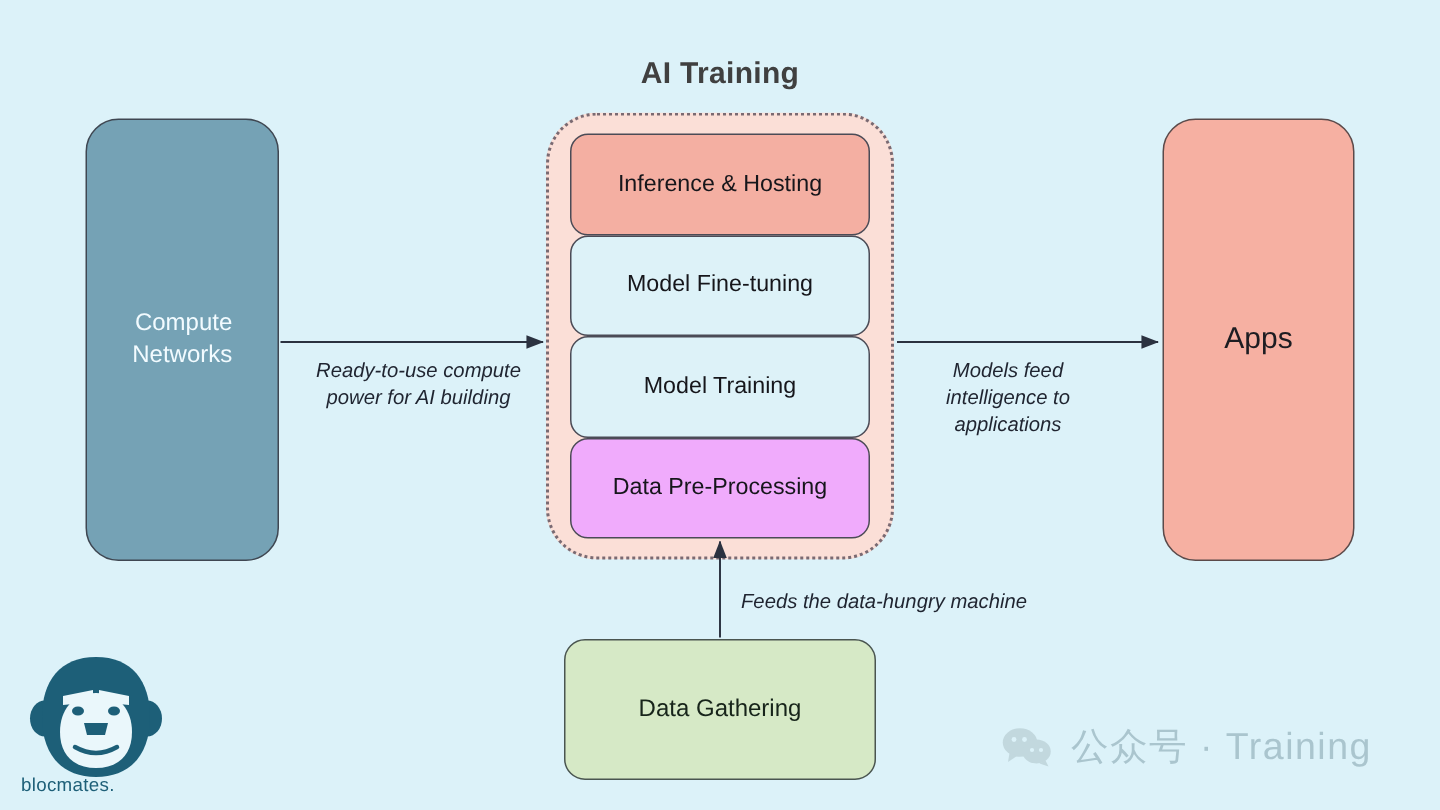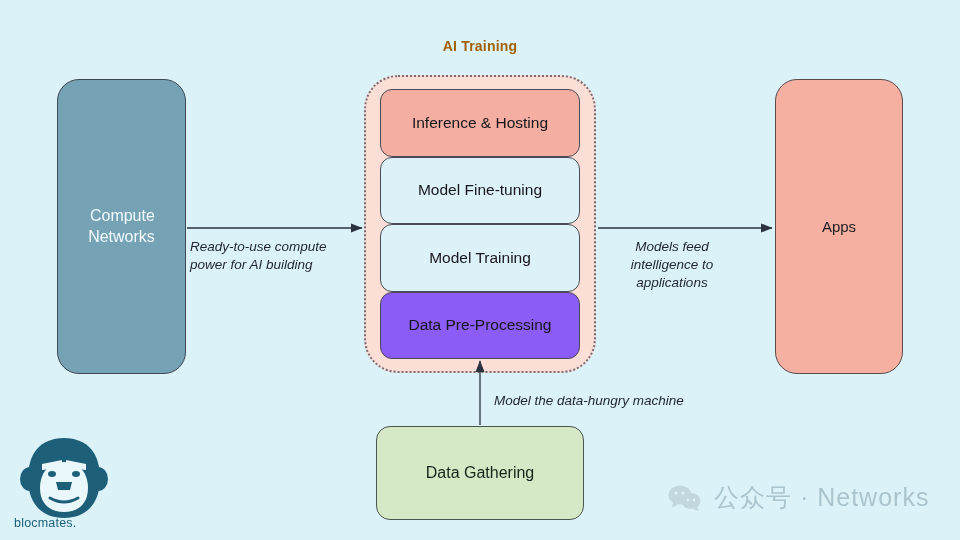--- a/index.html
+++ b/index.html
@@ -46,21 +46,21 @@
     text-align: right;
   }
 
   #apps-node {
     left: 775px;
     top: 79px;
     width: 128px;
     height: 295px;
     background: #f6b0a2;
     color: #1d1d22;
-    font-size: 15px;
+    font-size: 20px;
     border-radius: 22px;
     border-color: #5b4a4a;
   }
 
   #data-gathering {
     left: 376px;
     top: 426px;
     width: 208px;
     height: 94px;
     background: #d6e9c6;
@@ -98,52 +98,52 @@
     display: flex;
     align-items: center;
     justify-content: center;
     border: 1.3px solid #4b4b56;
     border-radius: 12px;
     font-size: 15.5px;
     color: #16161b;
   }
   .fill-salmon { background: #f4afa2; }
   .fill-ice    { background: #ddf2f8; }
-  .fill-green  { background: #8b5cf6; }
+  .fill-green  { background: #f0abfc; }
 
   #ai-title {
     position: absolute;
     left: 364px;
     top: 38px;
     width: 232px;
     text-align: center;
-    font-size: 14px;
+    font-size: 20px;
     font-weight: bold;
-    color: #a16207;
+    color: #404040;
     letter-spacing: 0.2px;
   }
 
   
   .connector-svg {
     position: absolute;
     left: 0;
     top: 0;
     width: 960px;
     height: 540px;
     pointer-events: none;
   }
 
   .edge-label {
     position: absolute;
     font-style: italic;
     font-size: 13.5px;
     color: #1f2430;
     line-height: 1.33;
   }
-  #label-left  { left: 190px; top: 238px; width: 178px; text-align: left; }
+  #label-left  { left: 190px; top: 238px; width: 178px; text-align: center; }
   #label-right { left: 596px; top: 238px; width: 152px; text-align: center; }
   #label-bottom{ left: 494px; top: 392px; width: 232px; text-align: left; }
 
   
   #blocmates-logo {
     position: absolute;
     left: 18px;
     top: 432px;
     width: 92px;
     height: 96px;
@@ -229,21 +229,21 @@
     <div>Ready-to-use compute</div>
     <div>power for AI building</div>
   </div>
 
   <div class="edge-label" id="label-right">
     <div>Models feed</div>
     <div>intelligence to</div>
     <div>applications</div>
   </div>
 
-  <div class="edge-label" id="label-bottom">Model the data-hungry machine</div>
+  <div class="edge-label" id="label-bottom">Feeds the data-hungry machine</div>
 
   <svg id="blocmates-logo" viewBox="0 0 92 96">
 
     <ellipse cx="12" cy="47" rx="10" ry="12" fill="#1d5f78"></ellipse>
     <ellipse cx="80" cy="47" rx="10" ry="12" fill="#1d5f78"></ellipse>
 
     <path d="M46 6 C70 6 82 22 82 46 C82 72 68 86 46 86 C24 86 10 72 10 46 C10 22 22 6 46 6 Z" fill="#1d5f78"></path>
 
     <path d="M46 30 C62 30 70 42 70 56 C70 72 60 80 46 80 C32 80 22 72 22 56 C22 42 30 30 46 30 Z" fill="#eaf7fb"></path>
 
@@ -263,16 +263,16 @@
     <svg width="34" height="28" viewBox="0 0 34 28">
       <ellipse cx="12" cy="11" rx="11.5" ry="9.5" fill="#c2d8de"></ellipse>
       <polygon points="5,18 4,24 10,20" fill="#c2d8de"></polygon>
       <circle cx="8" cy="9" r="1.6" fill="#dcf2f9"></circle>
       <circle cx="15" cy="9" r="1.6" fill="#dcf2f9"></circle>
       <ellipse cx="23" cy="17" rx="9.5" ry="8" fill="#c2d8de"></ellipse>
       <polygon points="29,23 31,27 25,25" fill="#c2d8de"></polygon>
       <circle cx="20" cy="16" r="1.4" fill="#dcf2f9"></circle>
       <circle cx="26" cy="16" r="1.4" fill="#dcf2f9"></circle>
     </svg>
-    <span class="wm-text">公众号 · Networks</span>
+    <span class="wm-text">公众号 · Training</span>
   </div>
 
 </div>
 
 </body></html>

